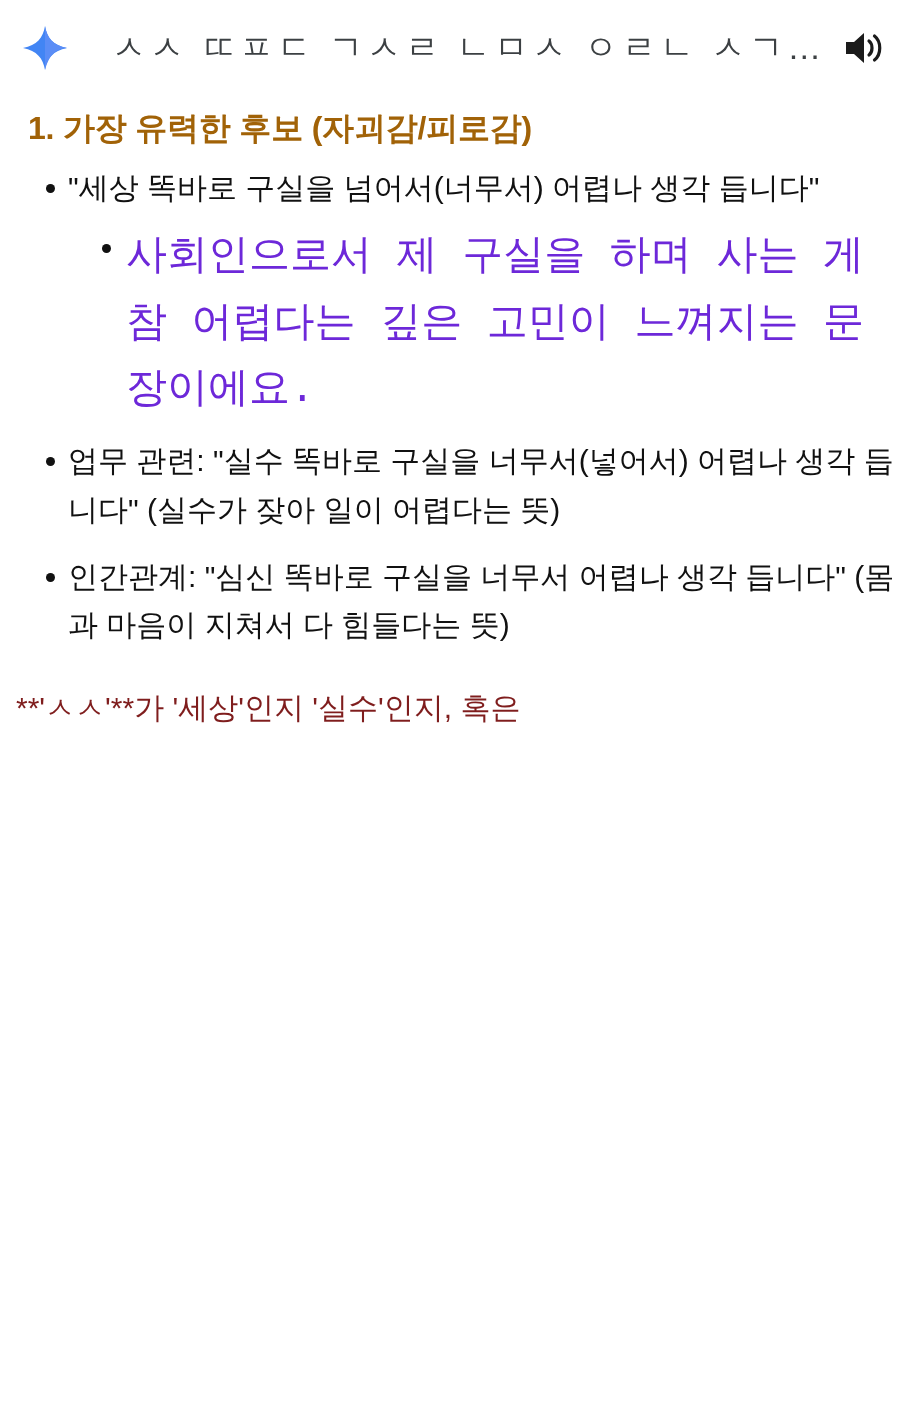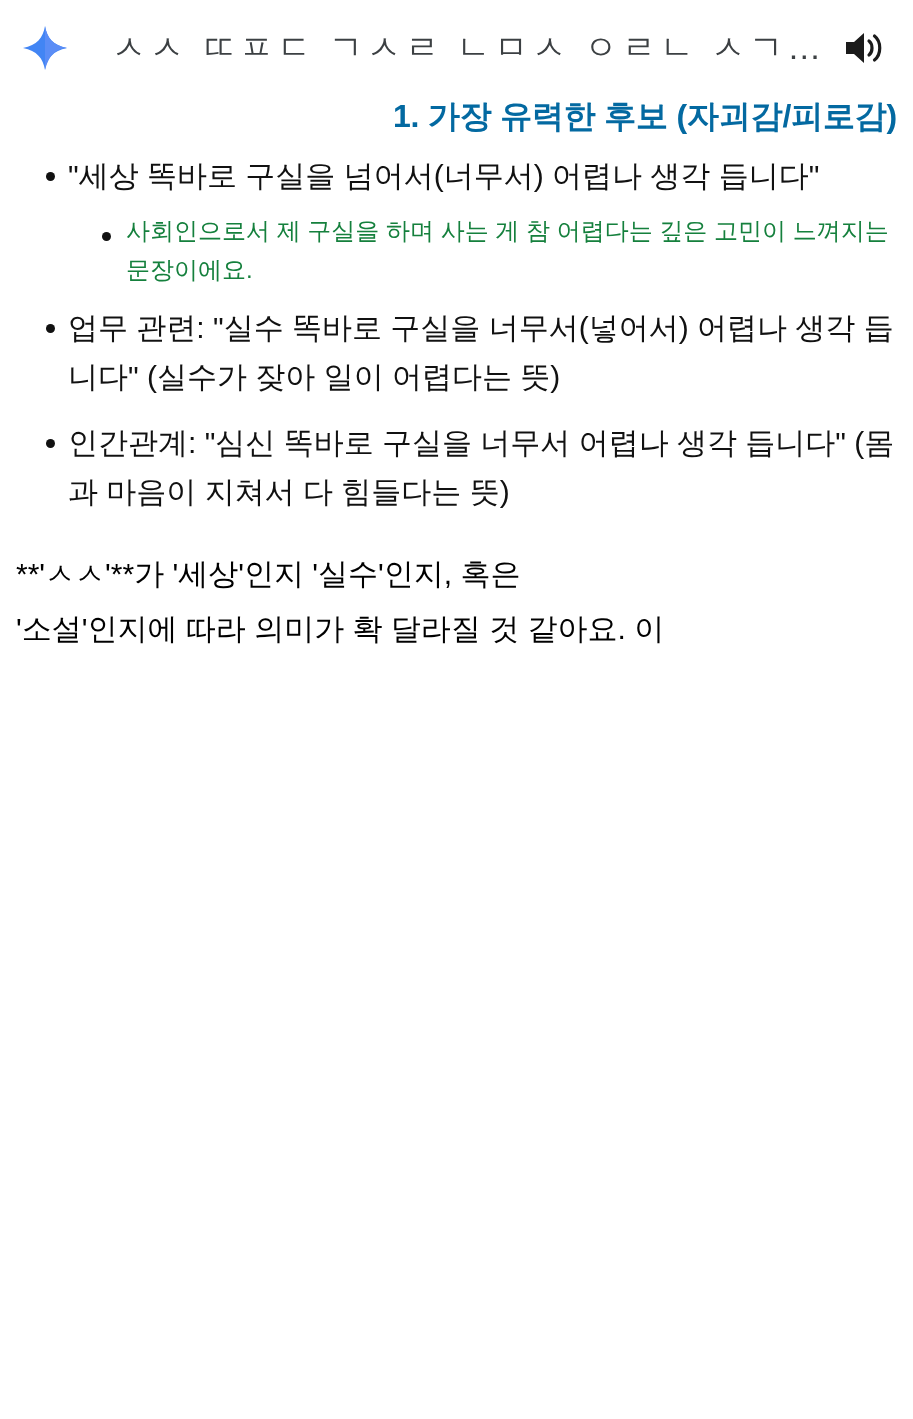--- a/index.html
+++ b/index.html
@@ -52,25 +52,24 @@
   }
 
   
   .content {
     padding: 0 16px;
     box-sizing: border-box;
   }
   h2.section-heading {
     font-size: 32px;
     font-weight: 700;
-    margin: 0;
+    margin: 12px;
     line-height: 1.3;
-    color: #0369a1;
+    color: #a16207;
     letter-spacing: -0.2px;
-    text-align: right;
   }
   .heading-1 { margin-top: 86px; }
   .heading-2 { margin-top: 46px; }
 
   ul.bullets {
     list-style: none;
     margin: 14px 0 0 0;
     padding: 0;
   }
   ul.bullets > li {
@@ -93,39 +92,40 @@
     background: #111111;
   }
   ul.sub-bullets {
     list-style: none;
     margin: 12px 0 0 0;
     padding: 0;
   }
   ul.sub-bullets > li {
     position: relative;
     padding-left: 58px;
-    font-size: 24px;
+    font-size: 41px;
     line-height: 1.62;
-    color: #15803d;
+    color: #6d28d9;
+    font-family: Liberation Mono, monospace;
   }
   ul.sub-bullets > li::before {
     content: "";
     position: absolute;
     left: 34px;
     top: 20px;
     width: 9px;
     height: 9px;
     border-radius: 50%;
     background: #111111;
   }
   .tail-paragraph {
     margin: 34px 0 0 0;
     font-size: 30px;
     line-height: 1.62;
-    color: #000000;
+    color: #7f1d1d;
   }
   .clipped {
     overflow: hidden;
   }
 </style>
 </head>
 <body>
 
 <div class="header">
   <span class="spark-icon">
@@ -161,14 +161,13 @@
   <ul class="bullets">
     <li>
       <span>업무 관련: "실수 똑바로 구실을 너무서(넣어서) 어렵나 생각 듭니다" (실수가 잦아 일이 어렵다는 뜻)</span>
     </li>
     <li>
       <span>인간관계: "심신 똑바로 구실을 너무서 어렵나 생각 듭니다" (몸과 마음이 지쳐서 다 힘들다는 뜻)</span>
     </li>
   </ul>
 
   <p class="tail-paragraph">**'ㅅㅅ'**가 '세상'인지 '실수'인지, 혹은</p>
-  <p class="tail-paragraph clipped" style="margin-top:6px;">'소설'인지에 따라 의미가 확 달라질 것 같아요. 이</p>
 </div>
 
 </body></html>

